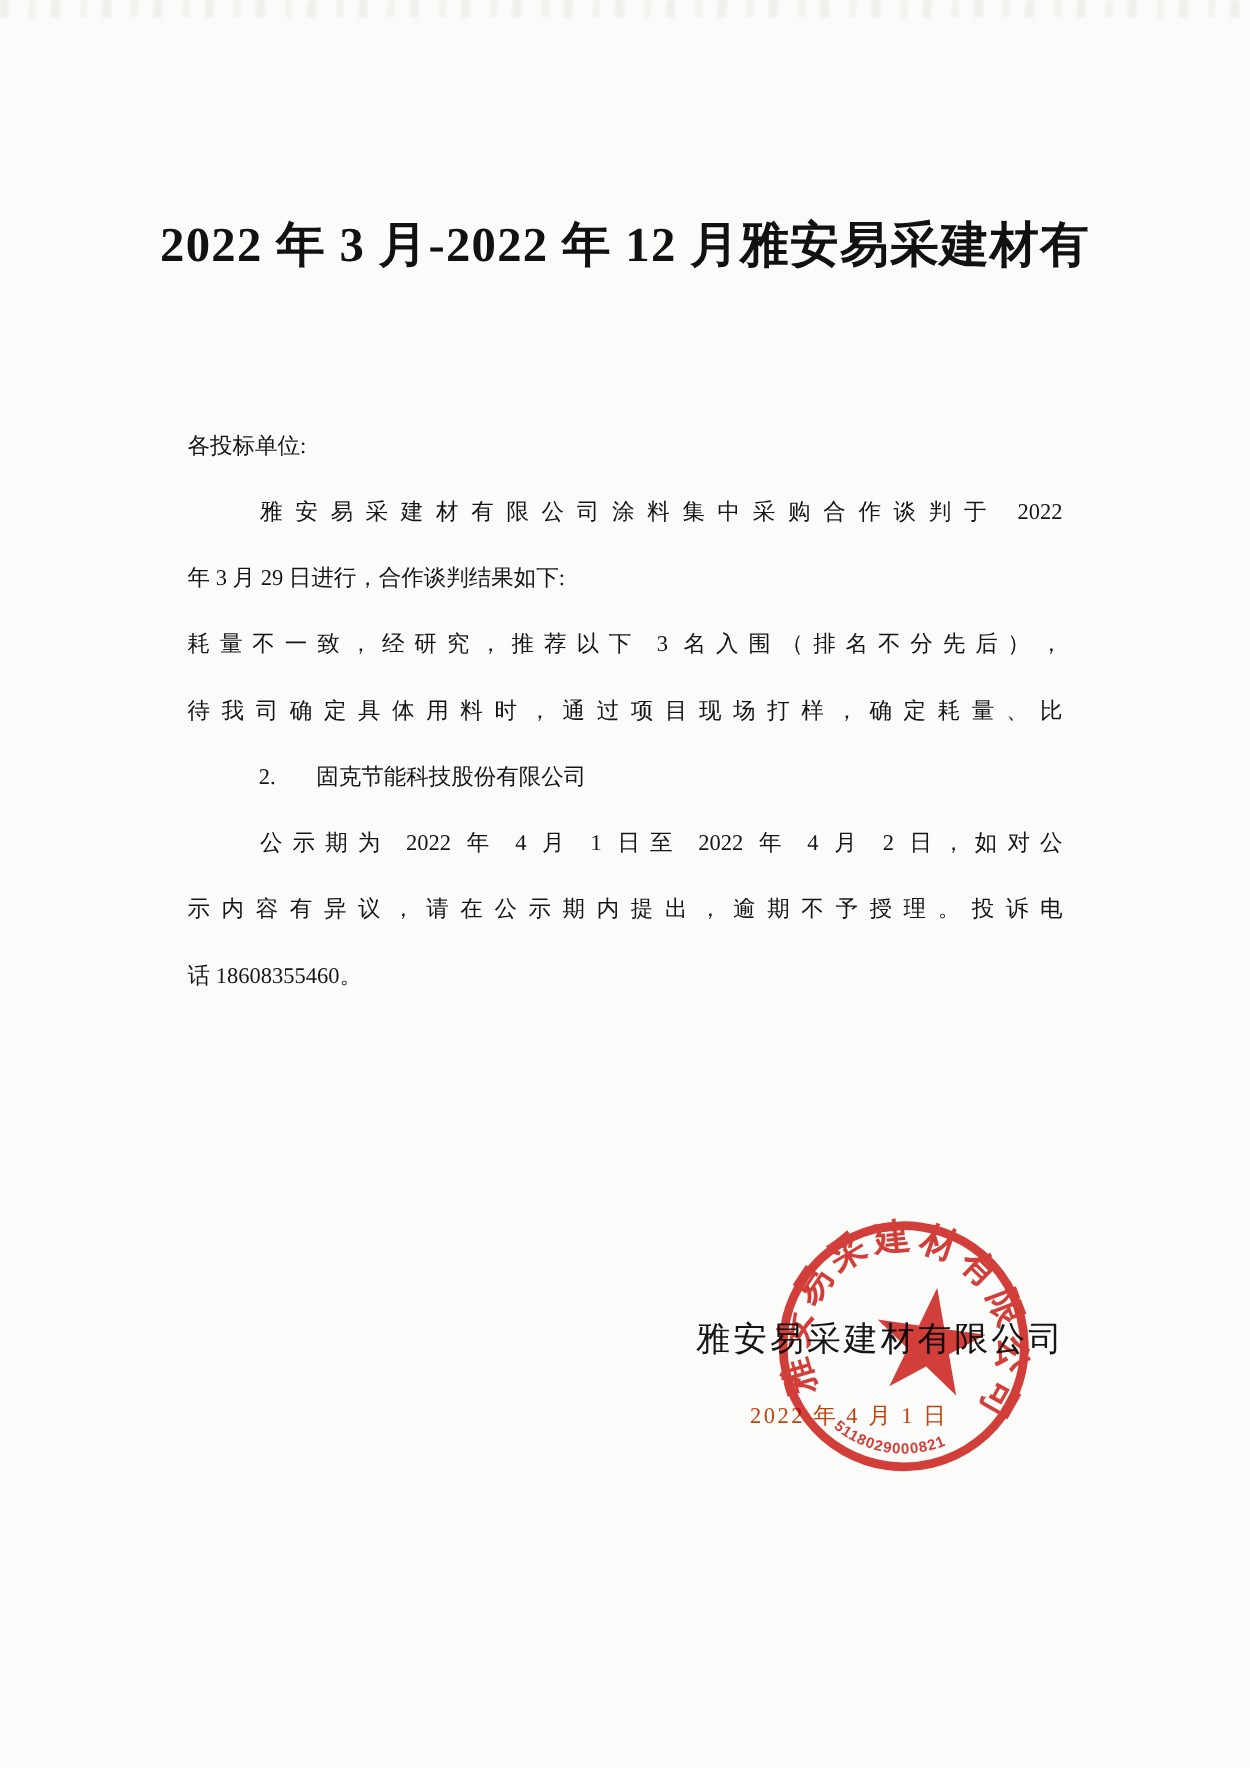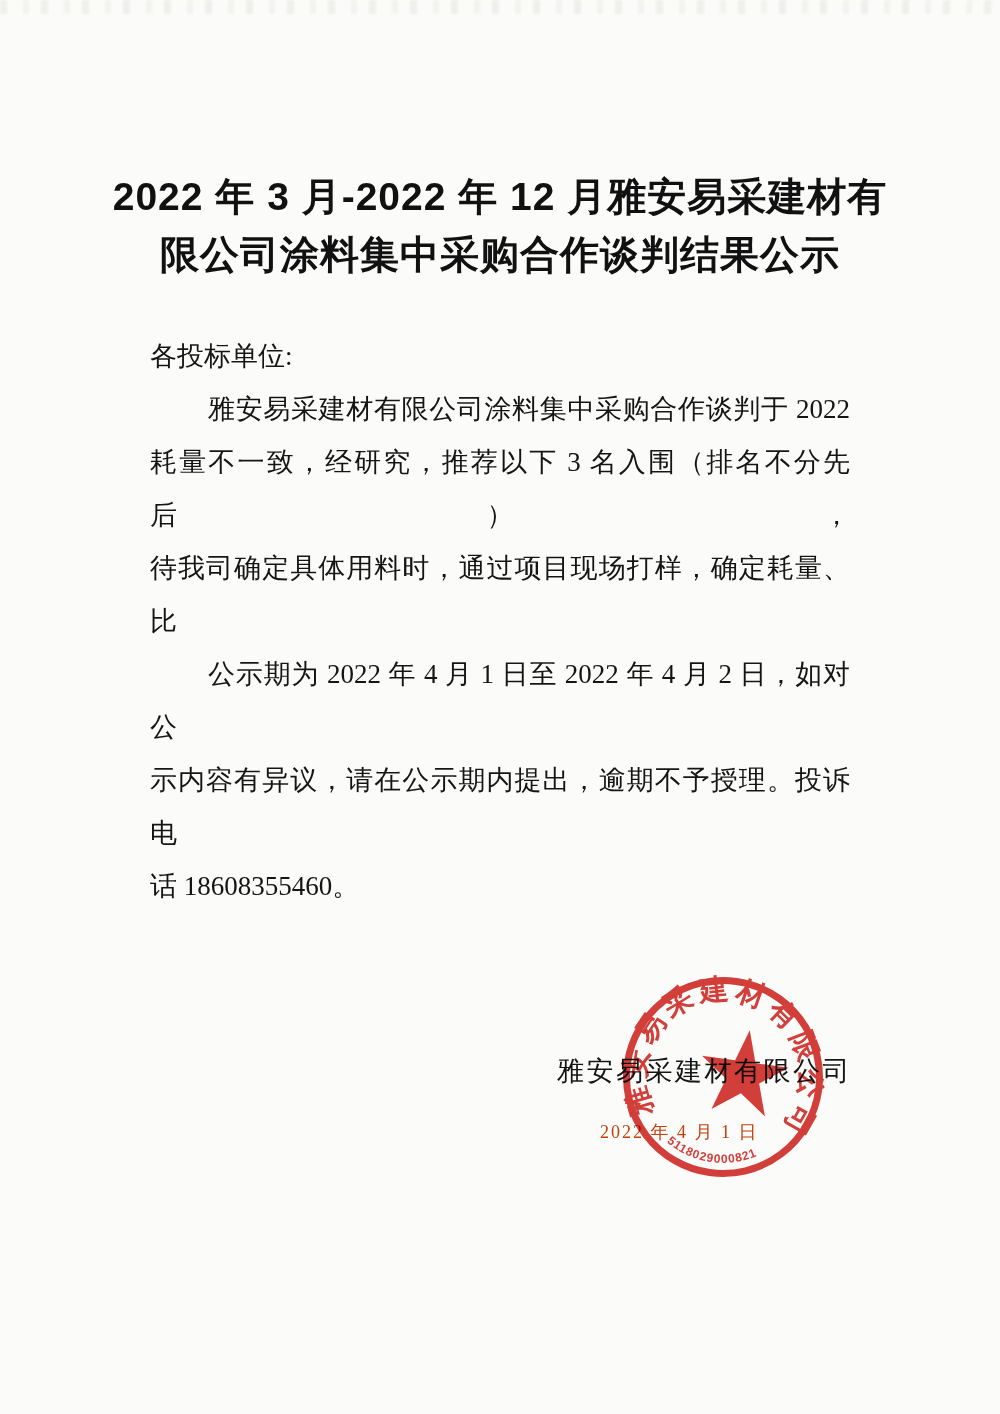--- a/index.html
+++ b/index.html
@@ -10,26 +10,26 @@
     color:#1a1a1a;
   }
   
   .scan-edge{
     position:absolute;top:0;left:0;width:100%;height:14px;
     background:repeating-linear-gradient(92deg,#d9d9d4 0 7px,transparent 7px 23px,#e3e3de 23px 29px,transparent 29px 41px);
     opacity:.35;filter:blur(1px);
   }
   .title{
     position:absolute;top:168px;left:0;width:100%;
-    text-align:center;font-family:Liberation Sans, sans-serif;
+    text-align:center;font-family:Liberation Serif, serif;
     font-weight:bold;font-size:39px;line-height:58px;letter-spacing:1px;color:#111;
   }
   .body-text{
     position:absolute;top:330px;left:150px;width:700px;
-    font-size:27px;line-height:53px;color:#151515;
+    font-size:18px;line-height:53px;color:#151515;
   }
   .line{width:700px;white-space:nowrap;}
   .fill{white-space:normal;text-align:justify;text-align-last:justify;}
   .ind{text-indent:58px;}
   .list-row{padding-left:57px;}
   .list-num{display:inline-block;width:46px;}
   .signature{
     position:absolute;top:1053px;left:557px;
     font-size:27px;letter-spacing:2.5px;white-space:nowrap;color:#151515;
   }
@@ -45,29 +45,32 @@
   .seal .seal-name{font-size:29px;}
   .seal .seal-code{font-size:12px;letter-spacing:1px;}
 </style>
 </head>
 <body>
 
 <div class="scan-edge"></div>
 
 <div class="title">
   <div>2022 年 3 月-2022 年 12 月雅安易采建材有</div>
-  <div>限公司涂料集中采购合作谈判结果公示</div>
 </div>
 
 <div class="body-text">
   <div class="line">各投标单位:</div>
   <div class="line fill ind">雅安易采建材有限公司涂料集中采购合作谈判于 2022</div>
+  <div class="line">年 3 月 29 日进行，合作谈判结果如下:</div>
   <div class="line fill">耗量不一致，经研究，推荐以下 3 名入围（排名不分先后），</div>
   <div class="line fill">待我司确定具体用料时，通过项目现场打样，确定耗量、比</div>
 
+  <div class="line list-row">
+    <span class="list-num">2.</span><span>固克节能科技股份有限公司</span>
+  </div>
 
   <div class="line fill ind">公示期为 2022 年 4 月 1 日至 2022 年 4 月 2 日，如对公</div>
   <div class="line fill">示内容有异议，请在公示期内提出，逾期不予授理。投诉电</div>
   <div class="line">话 18608355460。</div>
 </div>
 
 <div class="signature">雅安易采建材有限公司</div>
 <div class="sig-date">2022 年 4 月 1 日</div>
 
 <svg class="seal" viewBox="0 0 220 220" aria-hidden="true">

